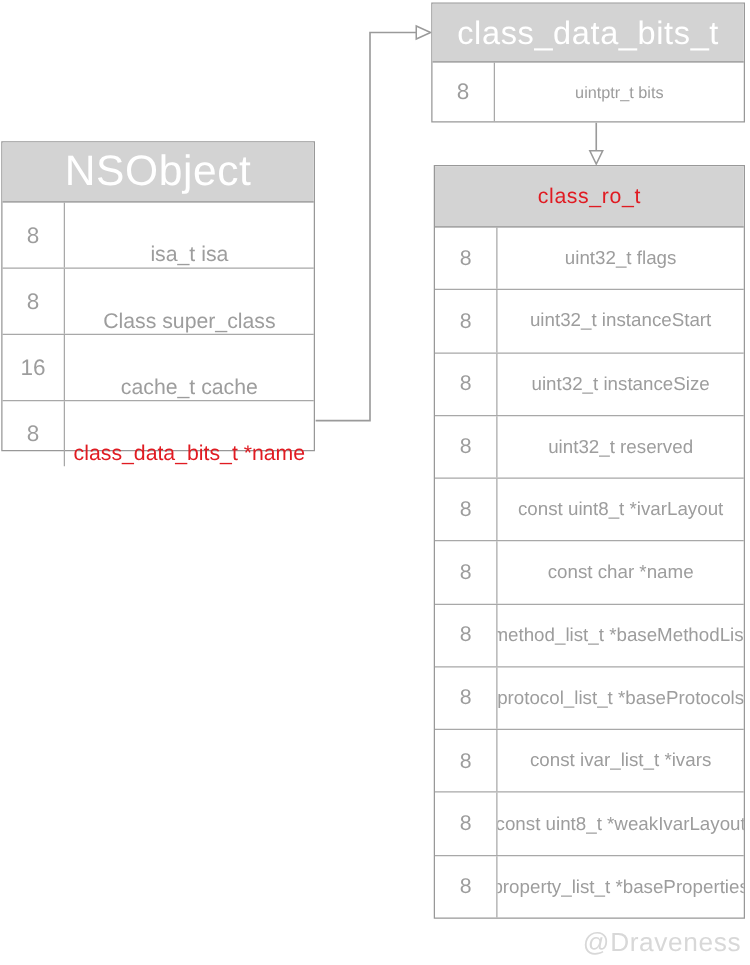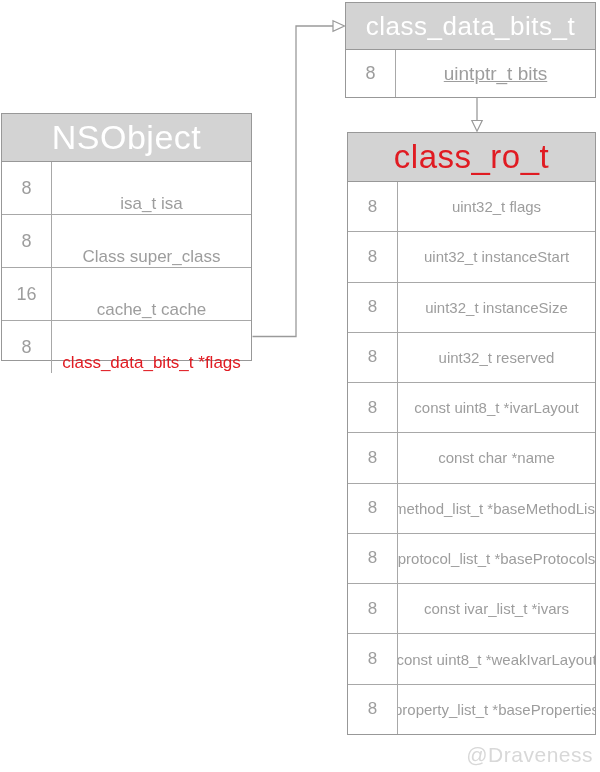--- a/index.html
+++ b/index.html
@@ -52,29 +52,29 @@
     color: var(--body-text);
     white-space: nowrap; overflow: hidden;
   }
   .cell-size { flex: 0 0 50px; border-right: 1px solid var(--border-light); }
   .cell-field { flex: 1 1 auto; }
 
   
   #tbl-bits  { left: 345px; top: 2px;   width: 251px; height: 96px; }
   #tbl-bits .thead { height: 47px; font-size: 26px; }
   #tbl-bits .cell-size  { font-size: 18px; }
-  #tbl-bits .cell-field { font-size: 19px; text-decoration: underline; }
+  #tbl-bits .cell-field { font-size: 13px; }
 
   #tbl-ns    { left: 1px;   top: 113px; width: 251px; height: 248px; }
   #tbl-ns .thead { height: 48px; font-size: 34px; }
   #tbl-ns .cell-size  { font-size: 18px; }
   #tbl-ns .cell-field { font-size: 17px; margin-top: 32px; }
 
   #tbl-ro    { left: 347px; top: 132px; width: 249px; height: 603px; }
-  #tbl-ro .thead { height: 49px; font-size: 33px; color: var(--accent-red); }
+  #tbl-ro .thead { height: 49px; font-size: 17px; color: var(--accent-red); }
   #tbl-ro .cell-size  { font-size: 17px; }
   #tbl-ro .cell-field { font-size: 15px; }
 
   
   .tbl .cell-field.mid   { font-size: 13.5px; }
   .tbl .cell-field.small { font-size: 12.2px; }
   .tbl .cell-field.red   { color: var(--accent-red); }
 
   .watermark {
     position: absolute;
@@ -125,21 +125,21 @@
           <div class="cell cell-field">Class super_class</div>
         </div>
 
         <div class="row">
           <div class="cell cell-size">16</div>
           <div class="cell cell-field">cache_t cache</div>
         </div>
 
         <div class="row">
           <div class="cell cell-size">8</div>
-          <div class="cell cell-field red">class_data_bits_t *flags</div>
+          <div class="cell cell-field red">class_data_bits_t *name</div>
         </div>
       </div>
   </section>
 
   <section class="tbl" id="tbl-ro">
     <header class="thead">class_ro_t</header>
     <div class="tbody">
 
         <div class="row">
           <div class="cell cell-size">8</div>

